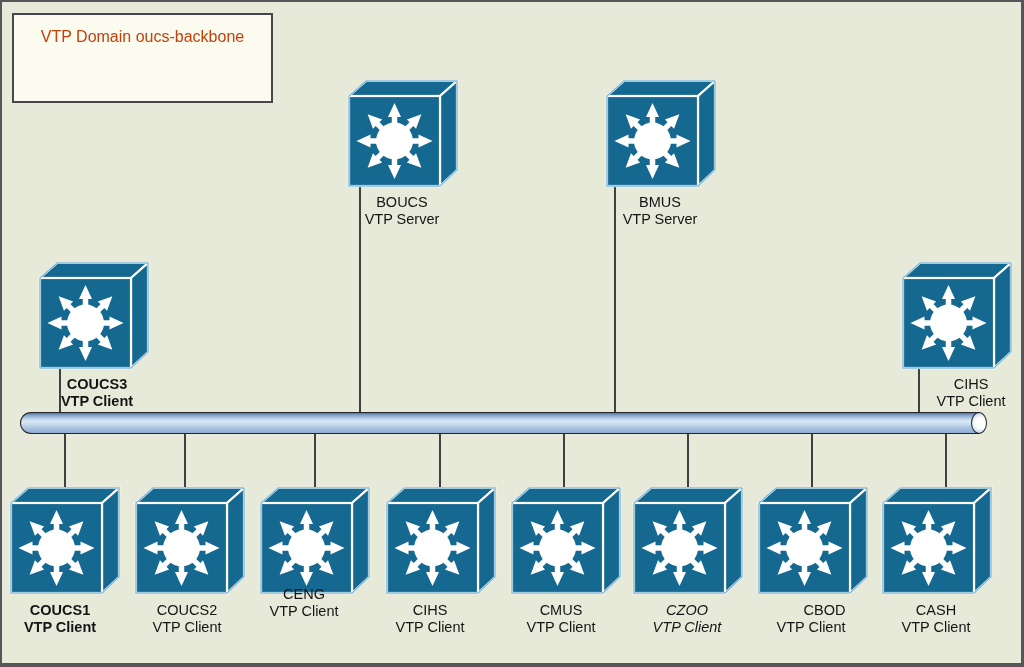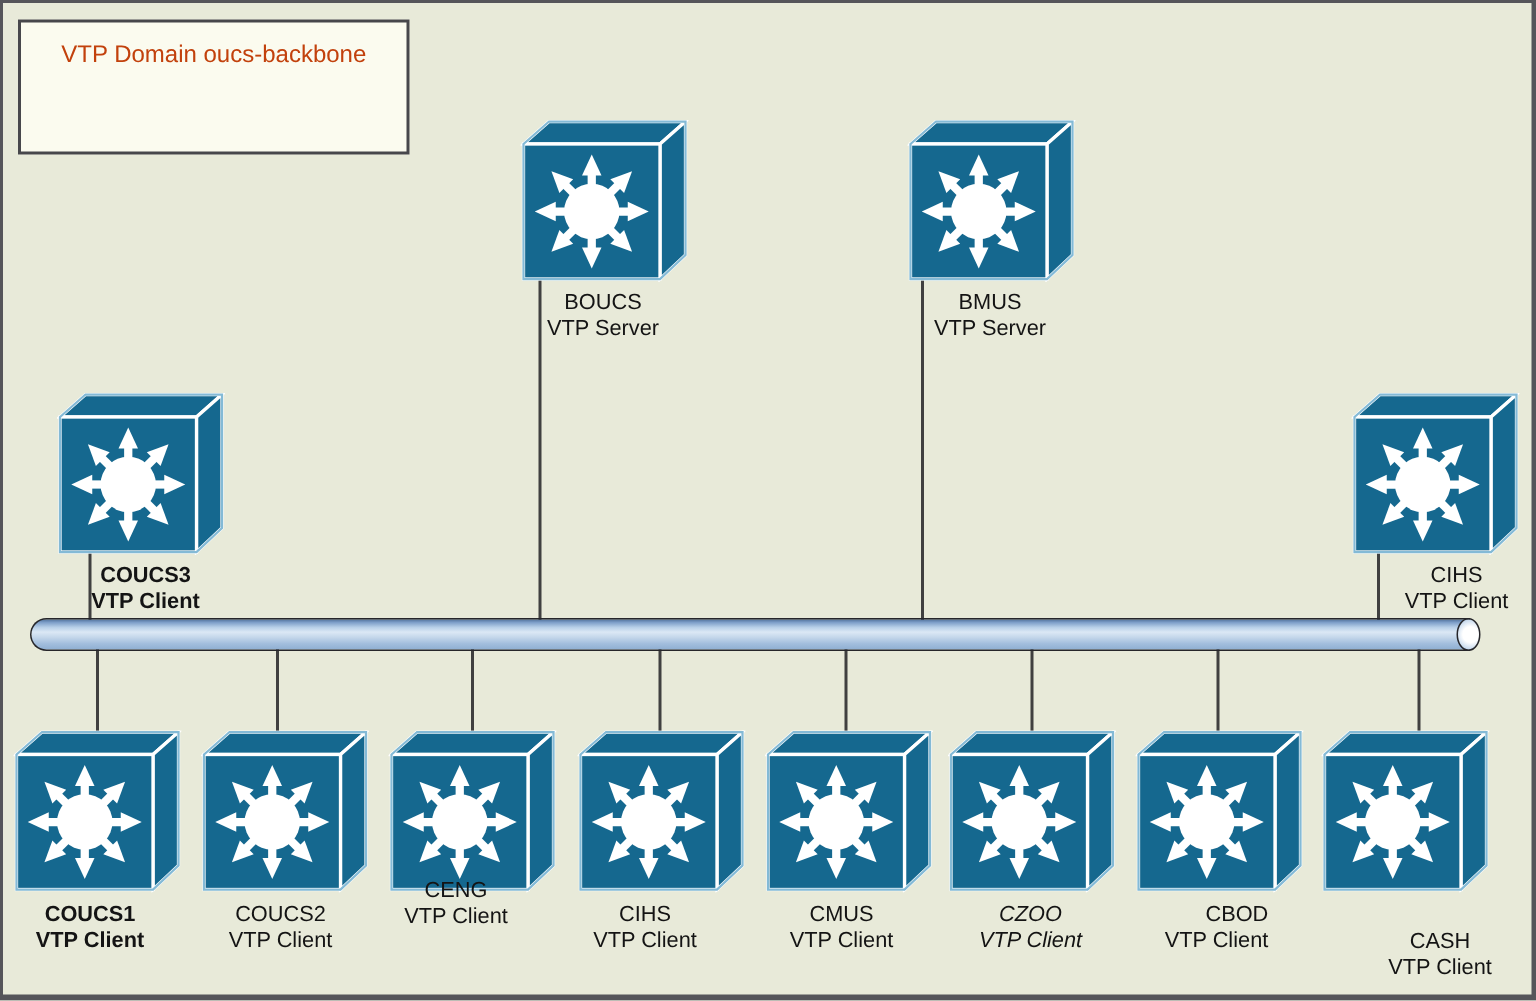--- a/index.html
+++ b/index.html
@@ -349,19 +349,19 @@
         <use href="#sw-arrow" transform="translate(47.5 61) rotate(45)"></use>
         <use href="#sw-arrow" transform="translate(47.5 61) rotate(90)"></use>
         <use href="#sw-arrow" transform="translate(47.5 61) rotate(135)"></use>
         <use href="#sw-arrow" transform="translate(47.5 61) rotate(180)"></use>
         <use href="#sw-arrow" transform="translate(47.5 61) rotate(225)"></use>
         <use href="#sw-arrow" transform="translate(47.5 61) rotate(270)"></use>
         <use href="#sw-arrow" transform="translate(47.5 61) rotate(315)"></use>
         <circle cx="47.5" cy="61" r="18.5" fill="#ffffff"></circle>
       </g>
     </svg>
-    <div class="node-label" style="left: 55px; top: 133px; margin-left: 24px;">
+    <div class="node-label" style="left: 55px; top: 115px;">
       <div class="node-name">CASH</div>
       <div class="node-role">VTP Client</div>
     </div>
   </div>
 </div>
 </div>
 
 </body></html>

